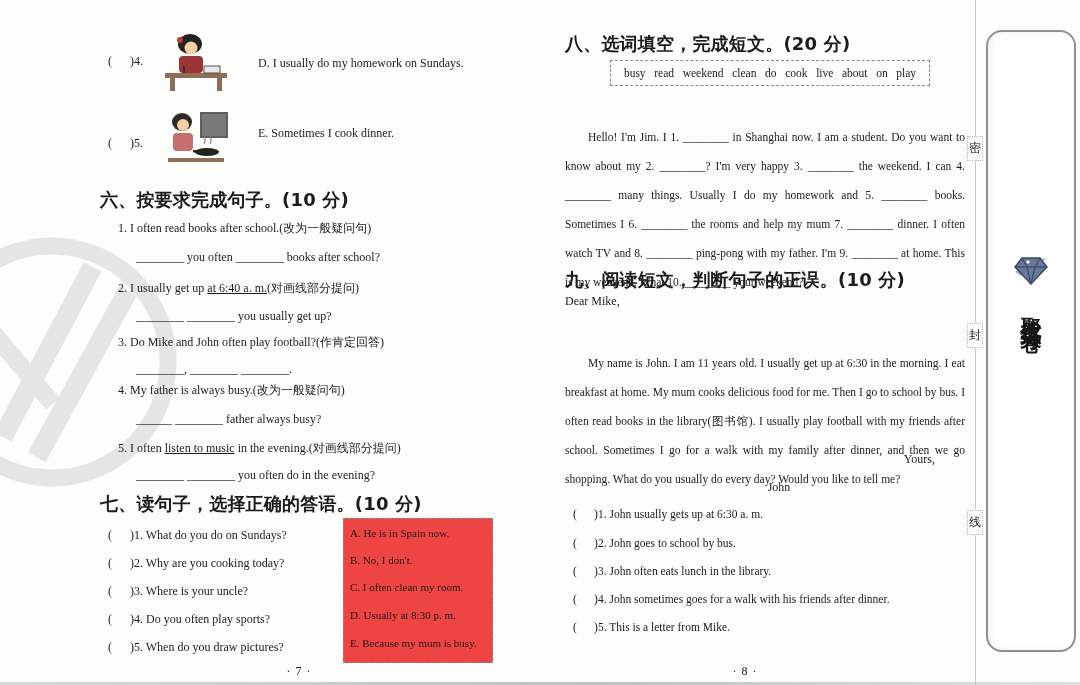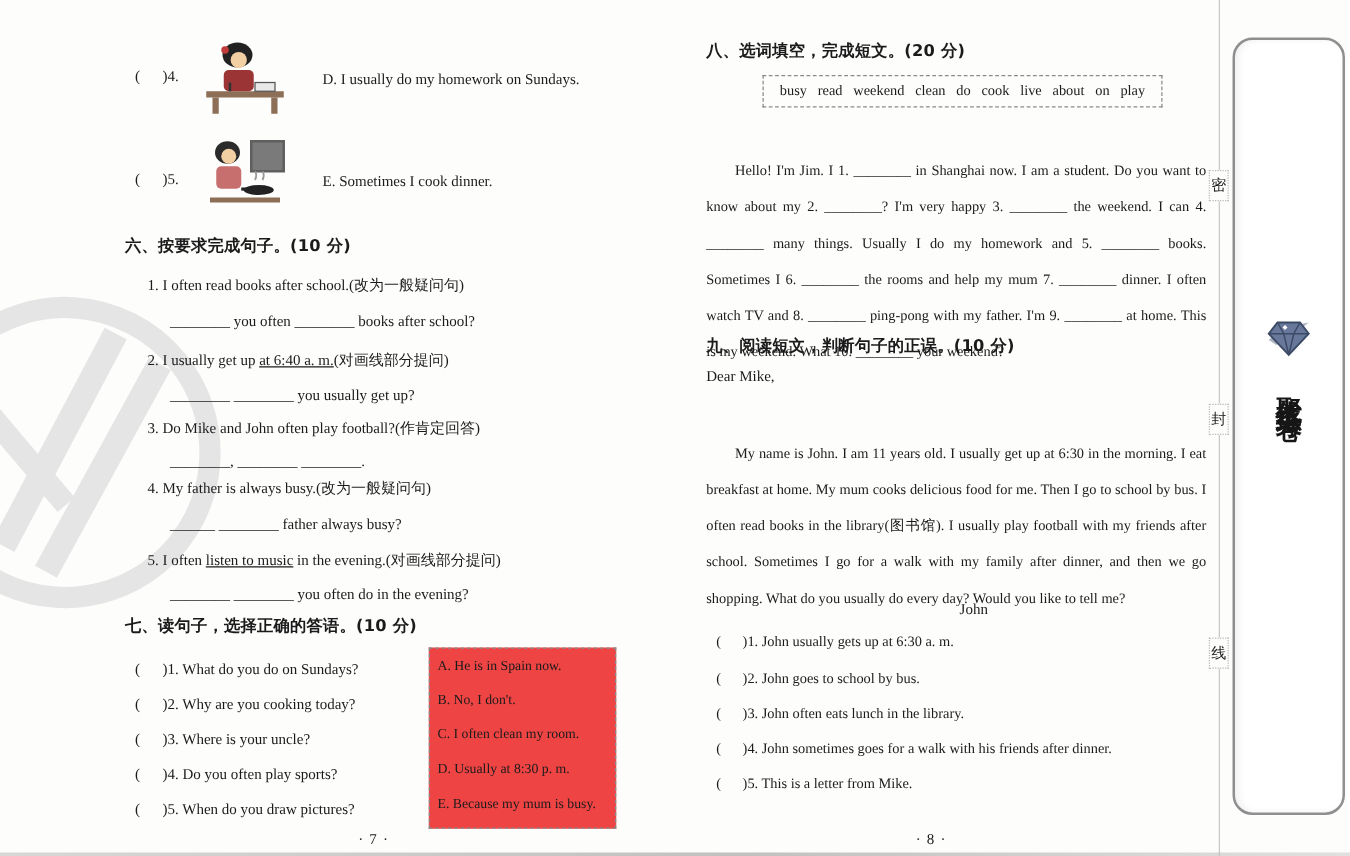--- a/index.html
+++ b/index.html
@@ -5,21 +5,21 @@
   * { margin:0; padding:0; box-sizing:border-box; }
   html,body { width:1080px; height:685px; }
   body {
     position:relative;
     background:#fdfdfc;
     font-family:"Liberation Serif","DejaVu Serif",serif;
     color:#1b1b1b;
     overflow:hidden;
   }
   .abs { position:absolute; }
-  .heading { font-weight:bold; font-size:13px; white-space:pre; font-family:"DejaVu Sans","Liberation Sans",sans-serif; letter-spacing:.2px; }
+  .heading { font-weight:bold; font-size:18px; white-space:pre; font-family:"DejaVu Sans","Liberation Sans",sans-serif; letter-spacing:.2px; }
   .qline { font-size:12px; white-space:pre; }
   .small { font-size:11.5px; white-space:pre; }
   .underline { text-decoration:underline; }
   .passage {
     font-size:11.5px;
     line-height:29px;
     text-align:justify;
     text-indent:2em;
     margin-top:31px;
   }
@@ -114,21 +114,21 @@
       <rect x="42" y="6" width="24" height="22" fill="#7a7a7a"></rect>
       <ellipse cx="22" cy="14" rx="10" ry="9" fill="#2b2b2b"></ellipse>
       <circle cx="23" cy="17" r="6" fill="#f3cfa4"></circle>
       <rect x="13" y="25" width="20" height="18" rx="4" fill="#c76e6e"></rect>
       <ellipse cx="47" cy="44" rx="12" ry="4" fill="#222222"></ellipse>
       <rect x="33" y="42" width="8" height="2.5" fill="#222222"></rect>
       <path d="M44,36 q2,-4 0,-7 M50,36 q2,-4 0,-7" stroke="#999" fill="none" stroke-width="1.5"></path>
       <rect x="8" y="50" width="56" height="4" fill="#8d6e56"></rect>
     </svg>
   </div>
-  <div class="abs qline" style="left:158px; top:110px">E. Sometimes I cook dinner.</div>
+  <div class="abs qline" style="left:158px; top:98px">E. Sometimes I cook dinner.</div>
 
   <div class="abs heading" style="left:0; top:160px">六、按要求完成句子。(10 分)</div>
 
   <div class="abs qline" style="left:18px; top:192px"><span>1. I often read books after school.(改为一般疑问句)</span><span class="underline"></span><span></span></div>
   <div class="abs qline" style="left:36px; top:222px">________ you often ________ books after school?</div>
 
   <div class="abs qline" style="left:18px; top:252px"><span>2. I usually get up </span><span class="underline">at 6:40 a. m.</span><span>(对画线部分提问)</span></div>
   <div class="abs qline" style="left:36px; top:281px">________ ________ you usually get up?</div>
 
   <div class="abs qline" style="left:18px; top:306px"><span>3. Do Mike and John often play football?(作肯定回答)</span><span class="underline"></span><span></span></div>
@@ -166,20 +166,21 @@
   <div id="wordbank-box" class="abs">busy   read   weekend   clean   do   cook   live   about   on   play</div>
 
   <div class="abs passage" style="left:0; top:64px; width:400px">Hello! I'm Jim. I 1. ________ in Shanghai now. I am a student. Do you want to know about my 2. ________? I'm very happy 3. ________ the weekend. I can 4. ________ many things. Usually I do my homework and 5. ________ books. Sometimes I 6. ________ the rooms and help my mum 7. ________ dinner. I often watch TV and 8. ________ ping-pong with my father. I'm 9. ________ at home. This is my weekend. What 10. ________ your weekend?</div>
 
   <div class="abs heading" style="left:0; top:240px">九、阅读短文，判断句子的正误。(10 分)</div>
 
   <div class="abs qline" style="left:0; top:266px">Dear Mike,</div>
 
   <div class="abs passage" style="left:0; top:290px; width:400px">My name is John. I am 11 years old. I usually get up at 6:30 in the morning. I eat breakfast at home. My mum cooks delicious food for me. Then I go to school by bus. I often read books in the library(图书馆). I usually play football with my friends after school. Sometimes I go for a walk with my family after dinner, and then we go shopping. What do you usually do every day? Would you like to tell me?</div>
 
+  <div class="abs qline" style="left:0; top:424px; width:370px; text-align:right">Yours,</div>
   <div class="abs qline" style="left:18px; top:452px; width:392px; text-align:center">John</div>
 
   <div class="abs small" style="left:8px; top:480px">(      )1. John usually gets up at 6:30 a. m.</div>
   <div class="abs small" style="left:8px; top:509px">(      )2. John goes to school by bus.</div>
   <div class="abs small" style="left:8px; top:537px">(      )3. John often eats lunch in the library.</div>
   <div class="abs small" style="left:8px; top:565px">(      )4. John sometimes goes for a walk with his friends after dinner.</div>
   <div class="abs small" style="left:8px; top:593px">(      )5. This is a letter from Mike.</div>
 
   <div class="abs pagenum" style="left:0; top:636px; width:360px">· 8 ·</div>
 </div>

